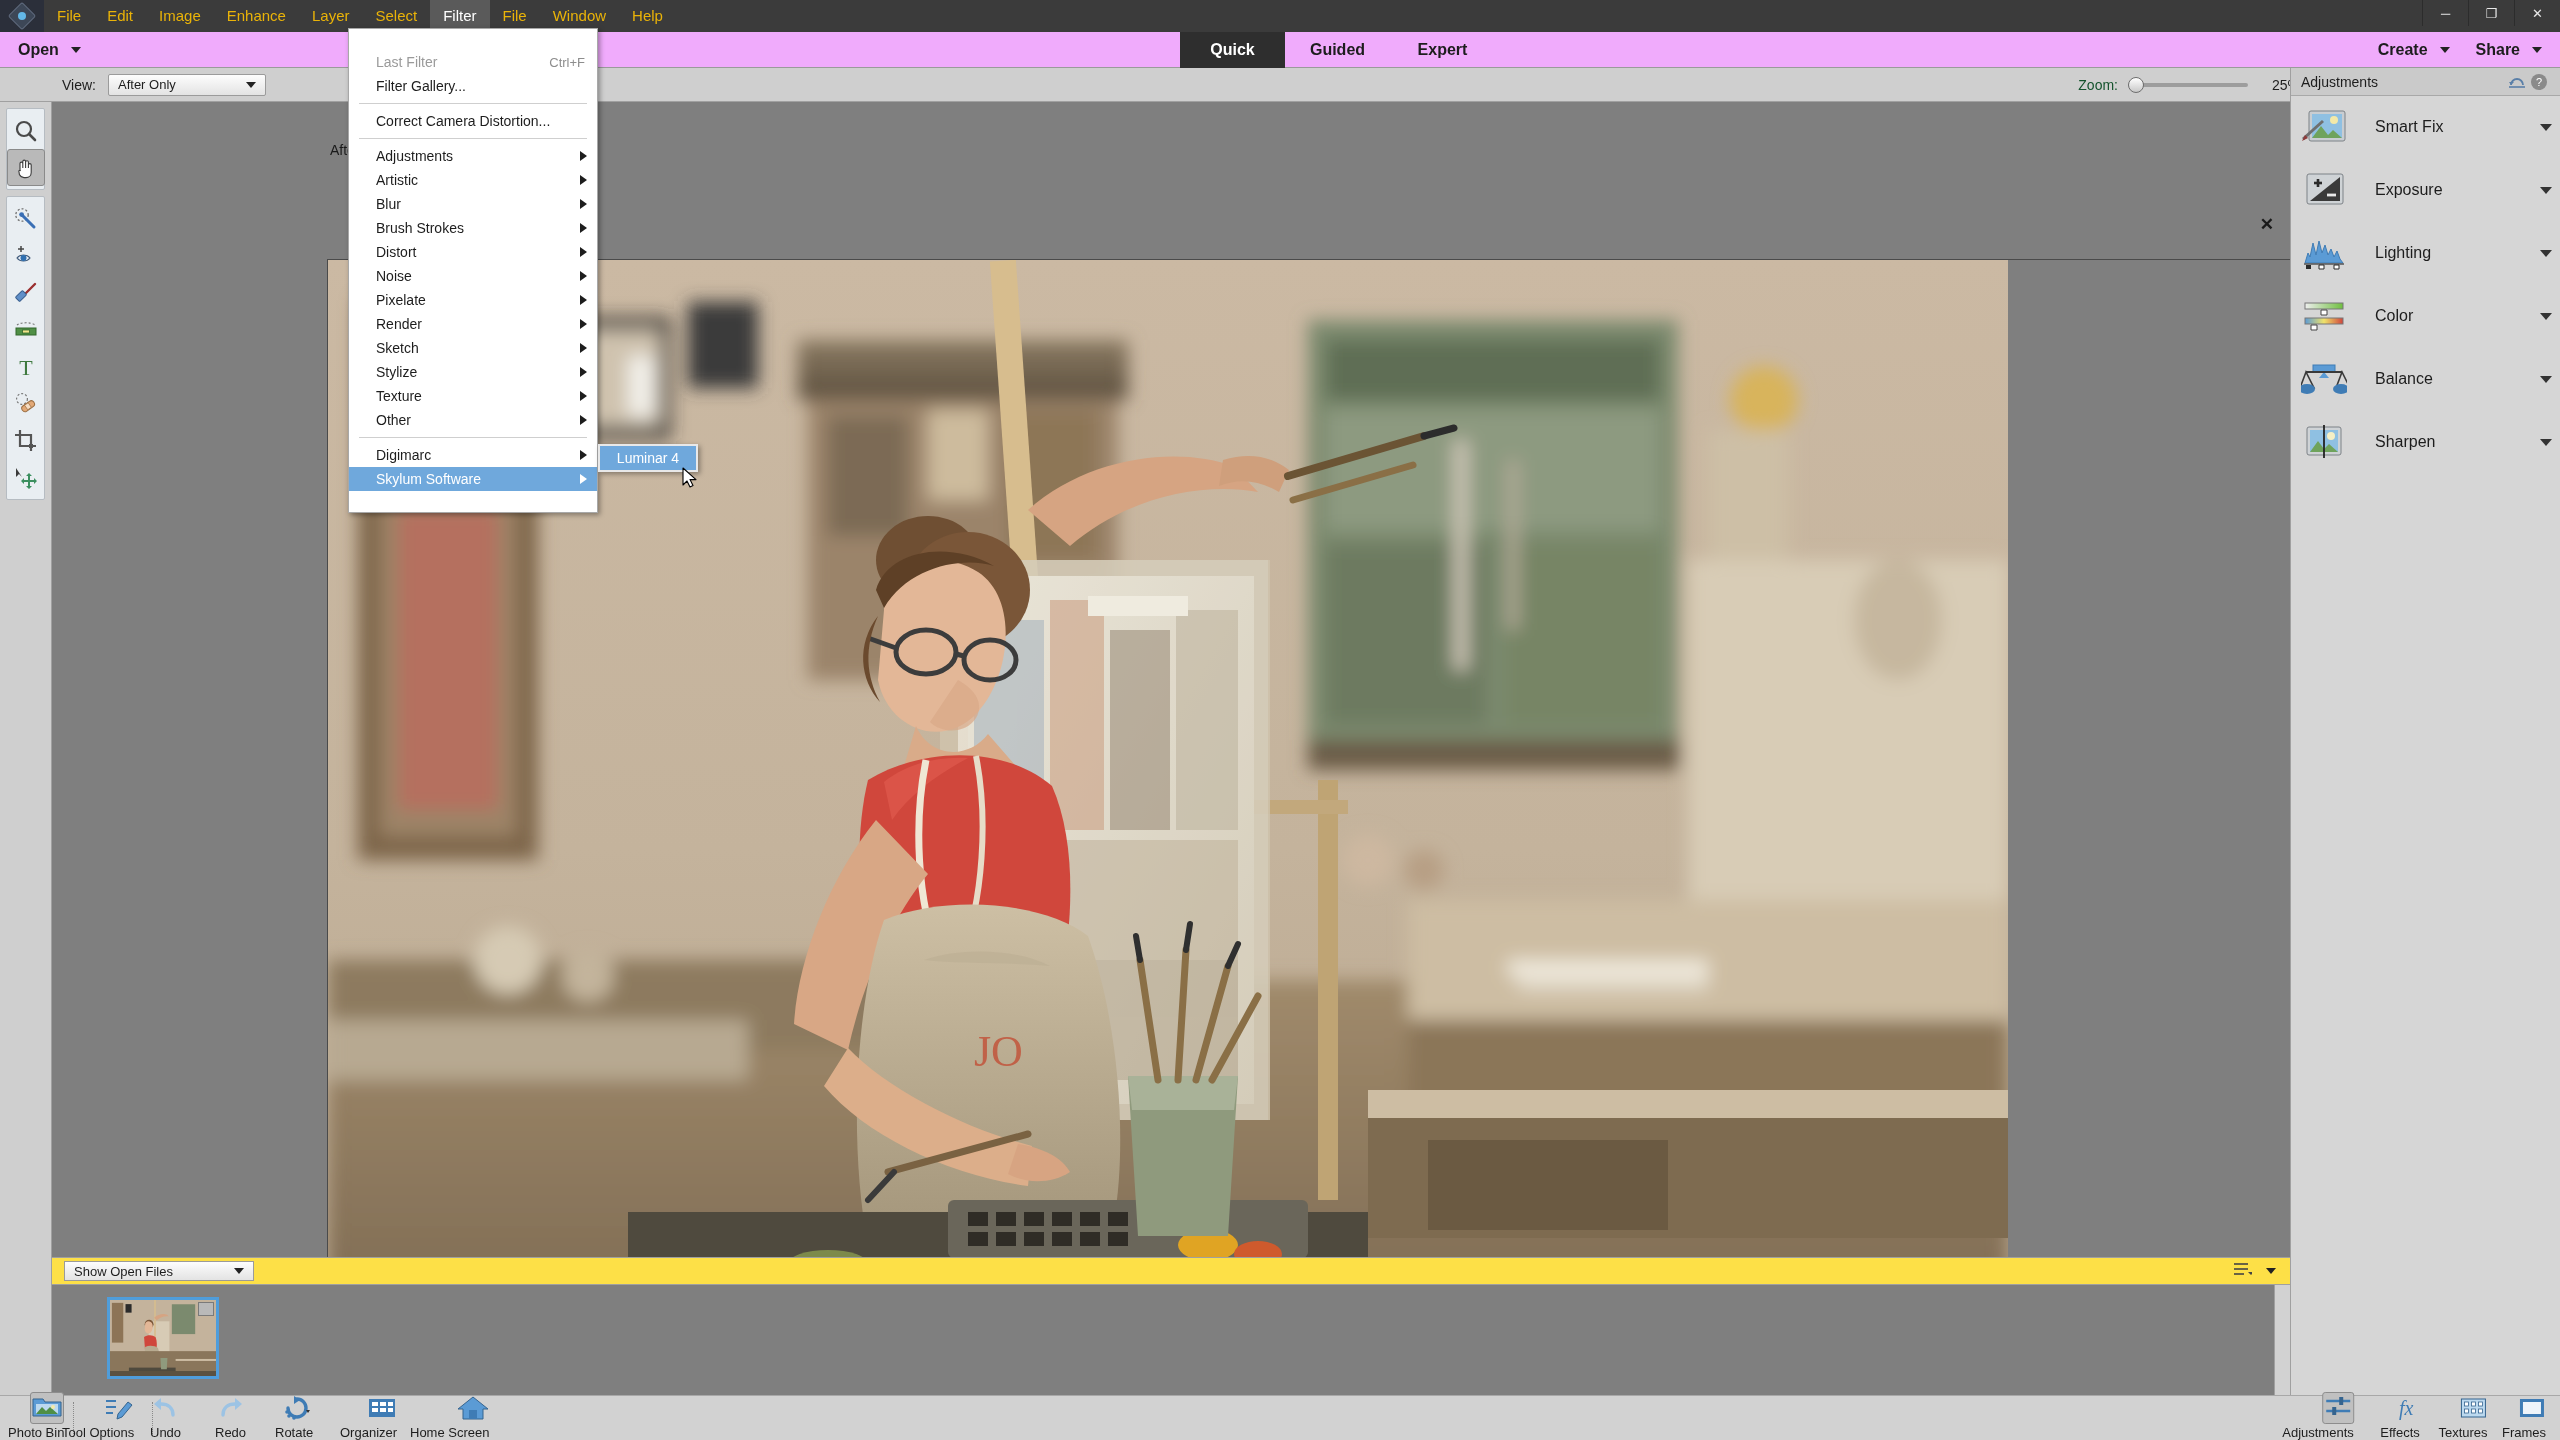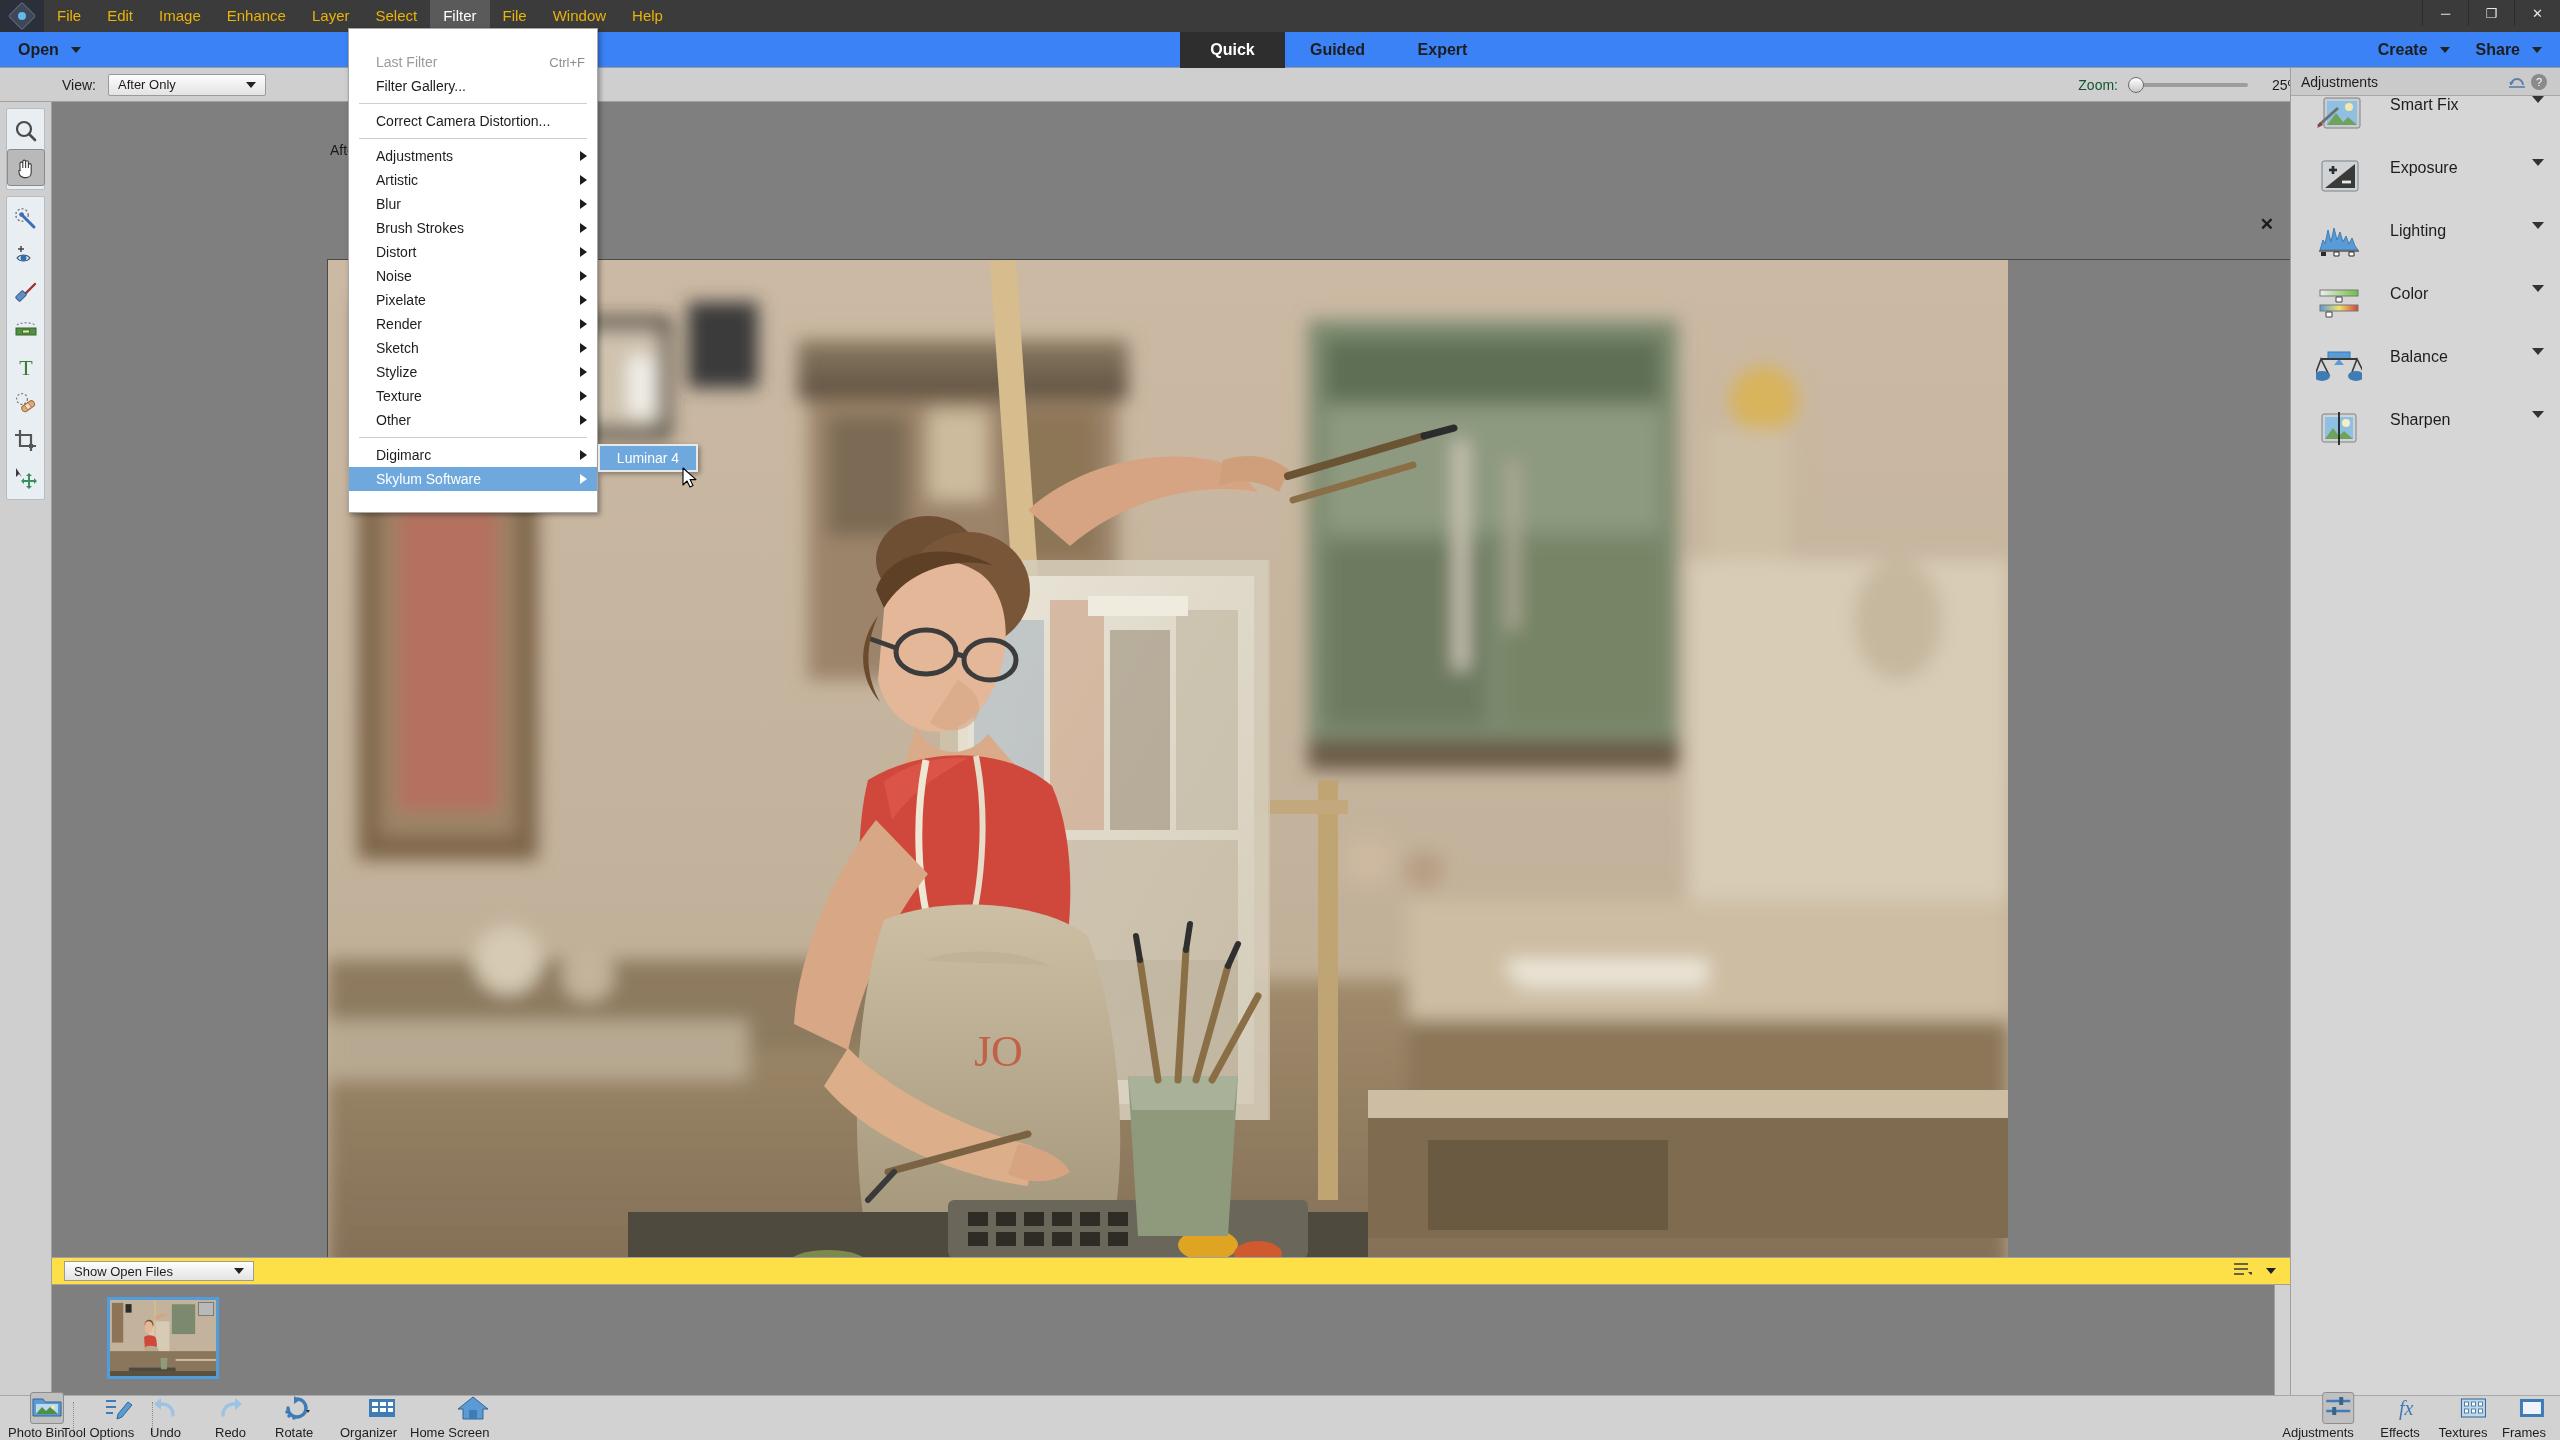--- a/index.html
+++ b/index.html
@@ -38,21 +38,21 @@
   .wbtn {
     width:46px;height:26px;background:#3b3b3b;color:#e8e8e8;
     display:flex;align-items:center;justify-content:center;font-size:13px;
     border-left:1px solid #2c2c2c;
   }
   .wbtn:last-child{border-right:0;}
 
   
   #modebar {
     position:absolute; left:0; top:32px; width:2560px; height:36px;
-    background:#3b82f6; border-bottom:1px solid #9a9a9a;
+    background:#f0abfc; border-bottom:1px solid #9a9a9a;
     display:flex; align-items:center;
   }
   #openbtn {
     margin-left:18px; font-size:16px; font-weight:bold; color:#1d1d1d;
     display:flex;align-items:center;gap:12px;
   }
   .caret-dn {
     width:0;height:0;border-left:5px solid transparent;
     border-right:5px solid transparent;border-top:6px solid #222;
   }
@@ -157,23 +157,22 @@
     position:absolute; left:2290px; top:68px; width:270px; height:1327px;
     background:#d6d6d6; border-left:1px solid #a0a0a0;
   }
   #rp-header {
     height:28px; background:#cacaca; border-bottom:1px solid #a8a8a8;
     display:flex; align-items:center; padding:0 10px;
   }
   #rp-title { font-size:14px; color:#1d1d1d; flex:1; }
   .rp-hicon { width:22px;height:20px;display:flex;align-items:center;justify-content:center;}
   .adjrow {
-    height:63px; display:flex; align-items:flex-start; padding:0 12px;
+    height:63px; display:flex; align-items:center; padding:0 4px;
     border-bottom:1px solid transparent;
-    margin-left:7px;
   }
   .adjicon { width:58px; display:flex; justify-content:center; align-items:center; }
   .adjlabel { flex:1; font-size:16px; color:#1d1d1d; padding-left:22px; }
   .adjcaret {
     width:0;height:0;border-left:6px solid transparent;
     border-right:6px solid transparent;border-top:7px solid #333; margin-right:4px;
   }
 
   
   #taskbar {

